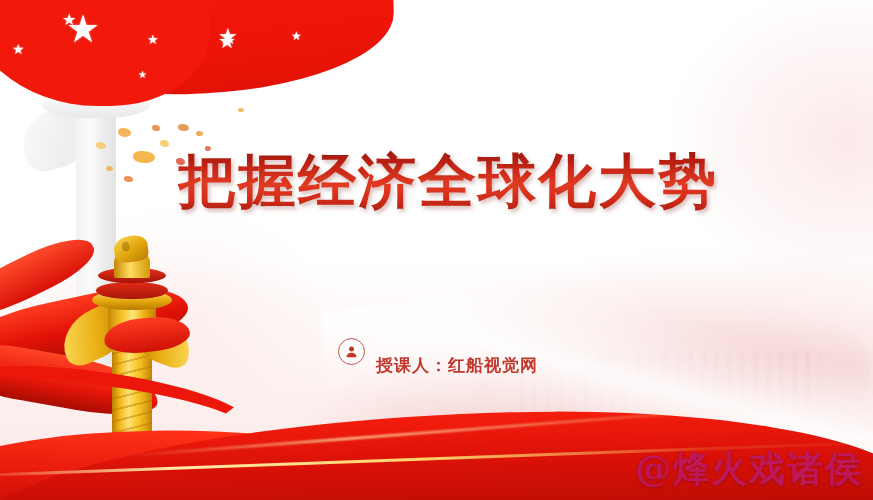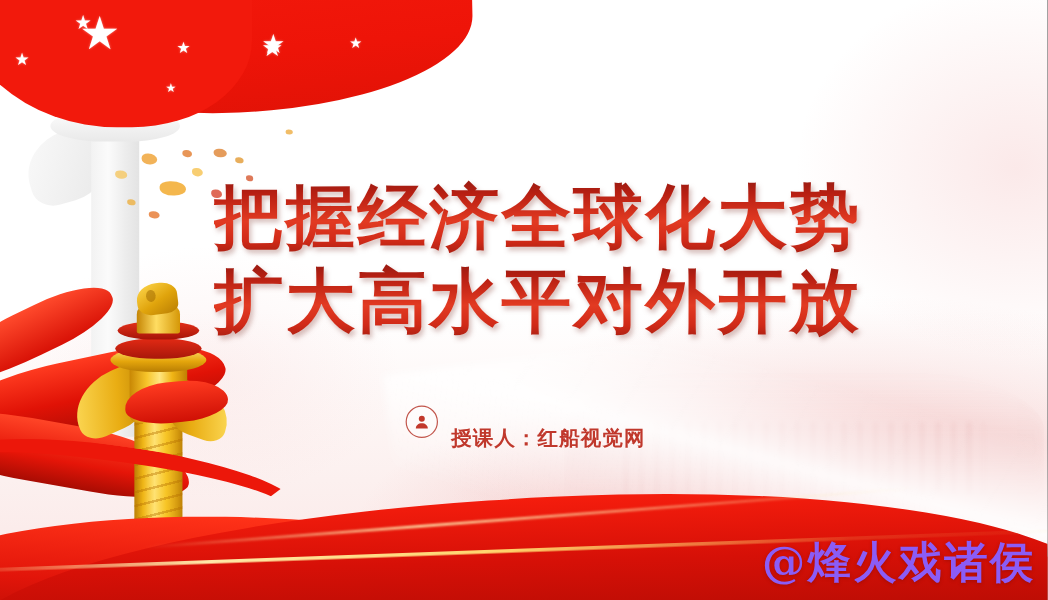--- a/index.html
+++ b/index.html
@@ -268,21 +268,21 @@
     color:#c0382c;
     text-shadow:0 1px 1px rgba(255,255,255,.6);
     margin-top:28px;
   }
 
   
   .watermark{
     position:absolute;right:10px;bottom:6px;
     font-family:"DejaVu Serif","Liberation Serif",serif;
     font-size:36px;font-weight:bold;letter-spacing:2px;
-    color:#8b5cf6;
+    color:#be185d;
     text-shadow:0 1px 3px rgba(120,10,0,.45);
     white-space:nowrap;
   }
 </style>
 </head>
 <body>
 
 <div id="slide">
 
   <div class="bg-base"></div>
@@ -346,21 +346,20 @@
 
   <div class="wave wave-b"></div>
   <div class="wave-loop"></div>
   <div class="wave wave-c"></div>
   <div class="wave wave-a"></div>
   <div class="wave-gold"></div>
   <div class="wave-gold2"></div>
 
   <div class="title-block">
     <div class="title-line">把握经济全球化大势</div>
-    <div class="title-line">扩大高水平对外开放</div>
   </div>
 
   <div class="presenter">
     <span class="presenter-icon">
       <svg width="15" height="15" viewBox="0 0 24 24" aria-hidden="true">
         <circle cx="12" cy="8" r="4" fill="#c2392c"></circle>
         <path d="M4 21c0-4.4 3.6-7 8-7s8 2.6 8 7z" fill="#c2392c"></path>
       </svg>
     </span>
     <span class="presenter-text">授课人：红船视觉网</span>

